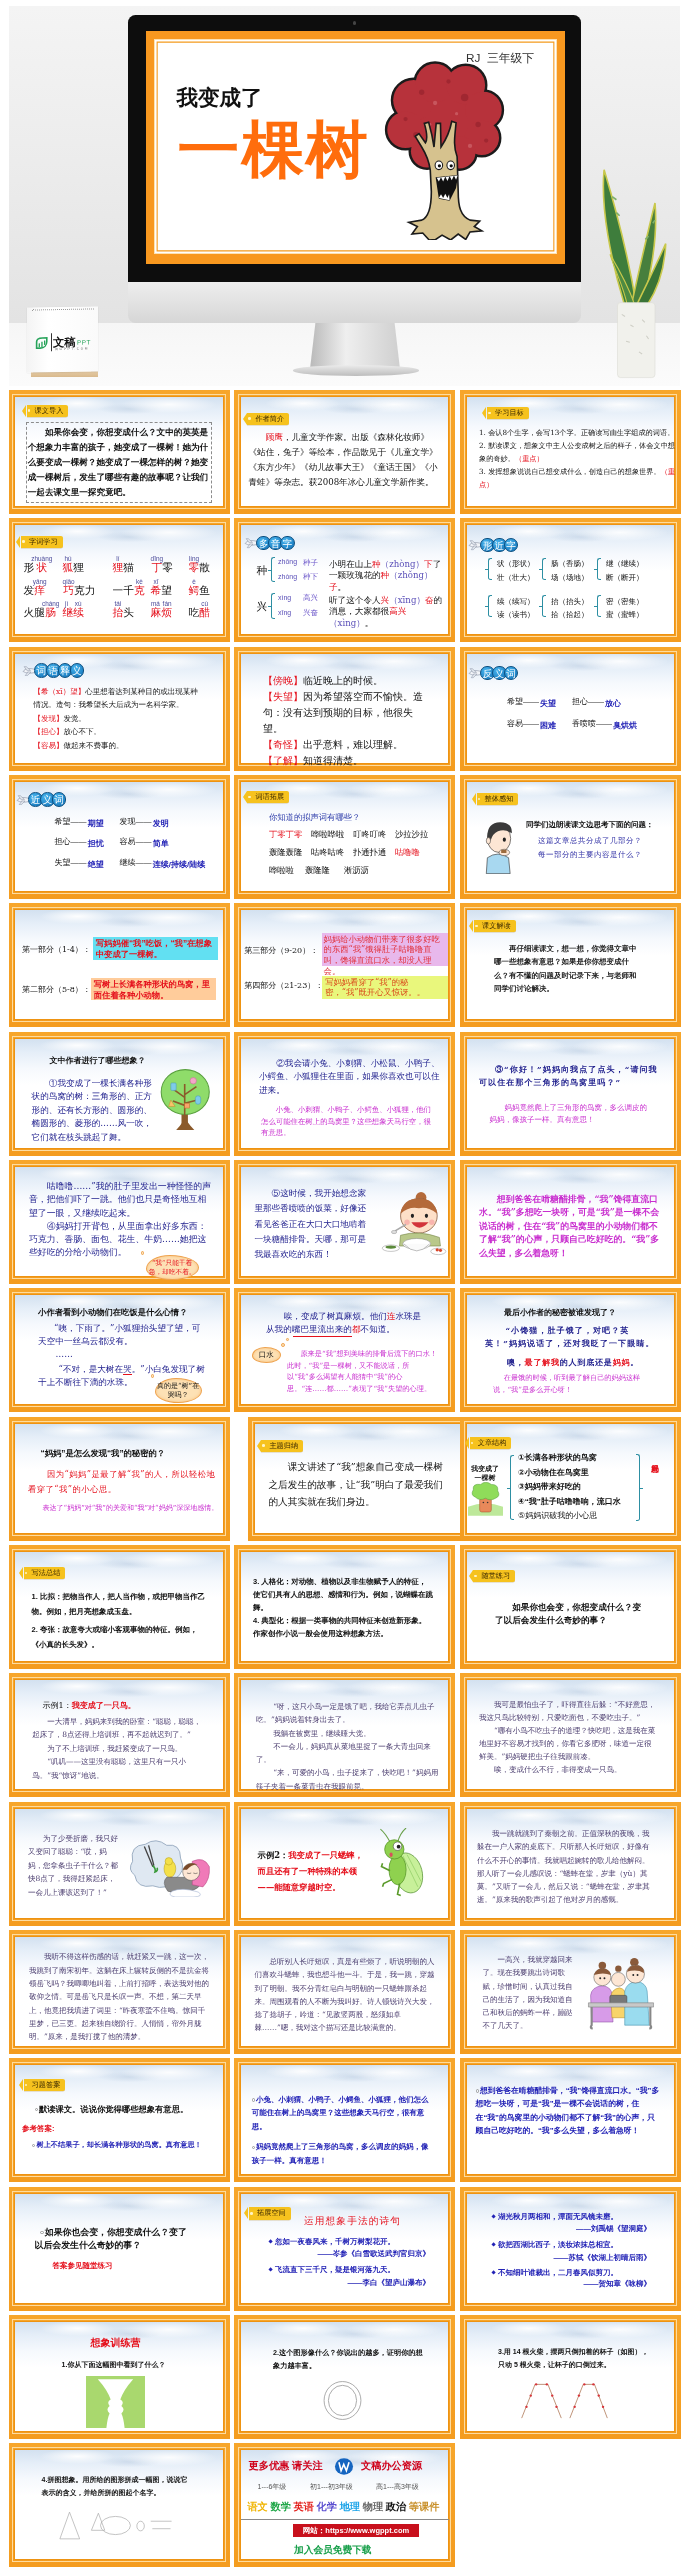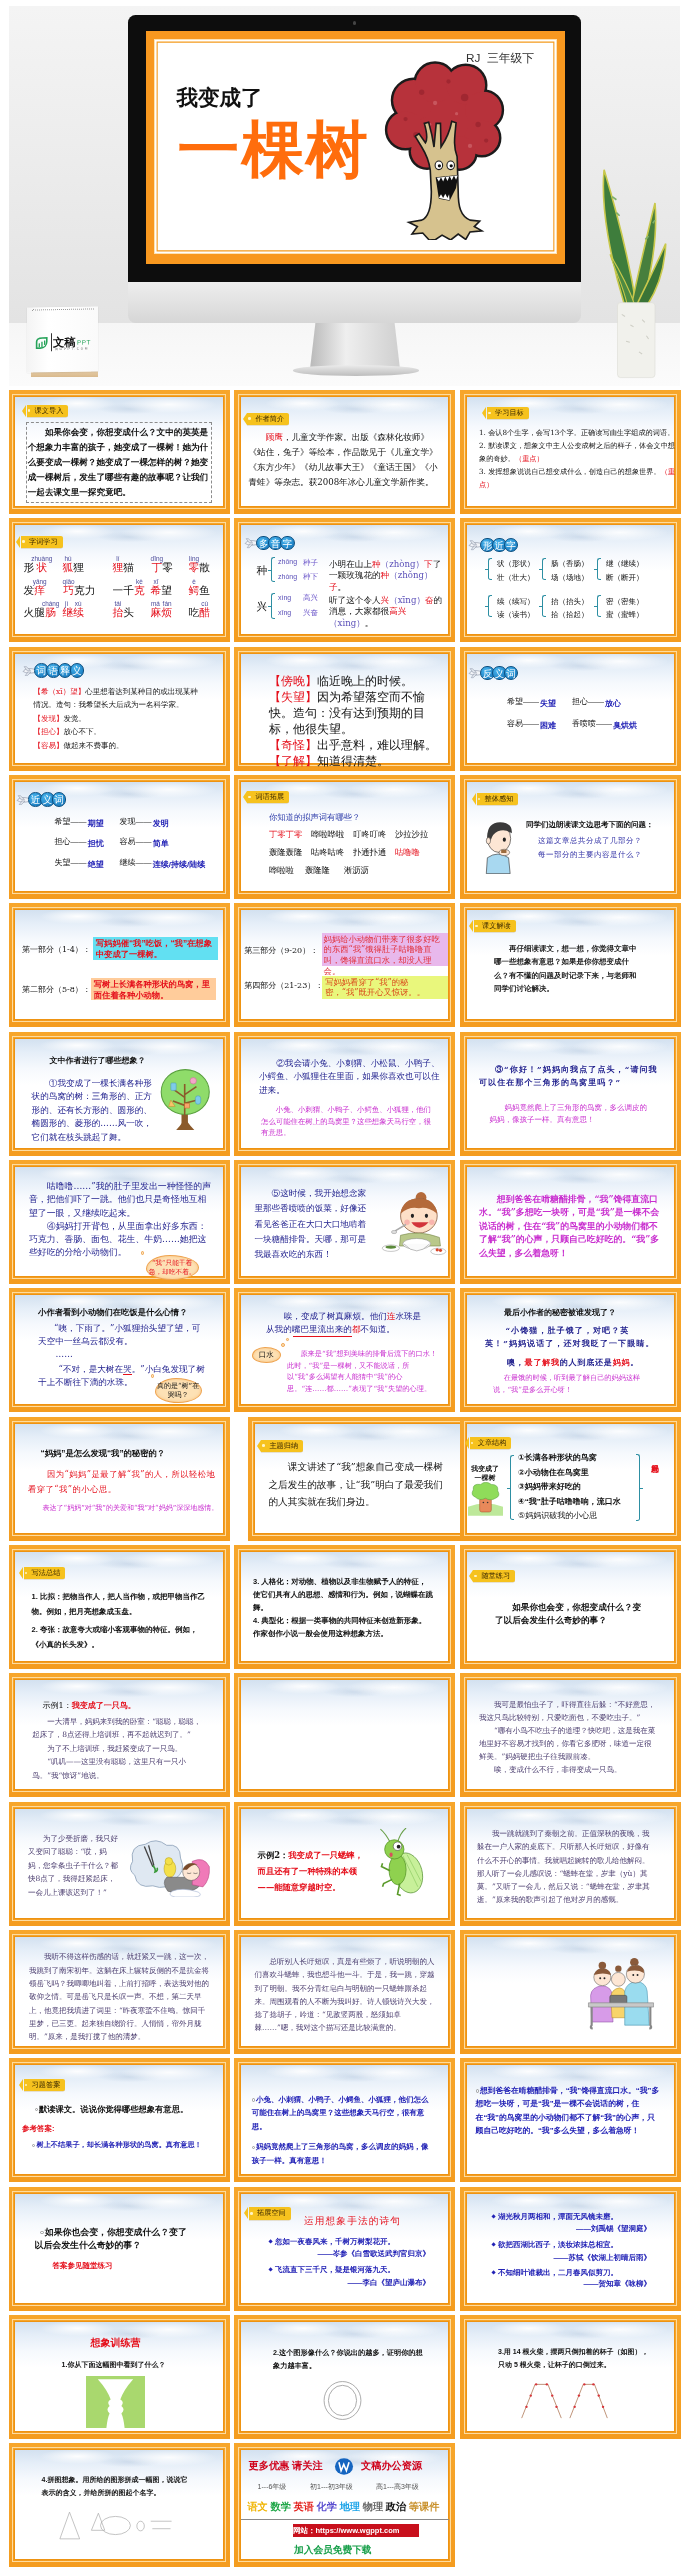--- a/index.html
+++ b/index.html
@@ -282,21 +282,21 @@
   <div class="kai blk" style="left:25px;top:38px;width:169px;font-size:7.5px;line-height:13.4px">
     <p><span class="red">【希（xī）望】</span><span>心里想着达到某种目的或出现某种情况。造句：我希望长大后成为一名科学家。</span></p>
     <p><span class="red">【发现】</span><span>发觉。</span></p>
     <p><span class="red">【担心】</span><span>放心不下。</span></p>
     <p><span class="red">【容易】</span><span>做起来不费事的。</span></p>
   </div>
 </section>
 
 <section class="s" style="left:234px;top:647px">
   <div class="paper"></div>
-  <div class="kai blk" style="left:35px;top:26px;width:169px;font-size:12px;line-height:16px">
+  <div class="kai blk" style="left:29px;top:26px;width:169px;font-size:10px;line-height:16px">
     <p><span class="red">【傍晚】</span><span>临近晚上的时候。</span></p>
     <p><span class="red">【失望】</span><span>因为希望落空而不愉快。造句：没有达到预期的目标，他很失望。</span></p>
     <p><span class="red">【奇怪】</span><span>出乎意料，难以理解。</span></p>
     <p><span class="red">【了解】</span><span>知道得清楚。</span></p>
   </div>
 </section>
 
 <section class="s" style="left:460px;top:647px">
   <div class="paper"></div>
   <div class="bub" style="left:8px;top:18px">
@@ -554,20 +554,26 @@
   <p class="nw" style="left:34px;top:27px;font-size:8px"><span class="blk kai">示例1：</span><span class="red kai b">我变成了一只鸟。</span></p>
   <div class="kai purp" style="left:23.6px;top:42px;width:173px;font-size:7.5px;line-height:13.4px">
     <p class="ind">一大清早，妈妈来到我的卧室：“聪聪，聪聪，起床了，8点还得上培训班，再不起就迟到了。”</p>
     <p class="ind">为了不上培训班，我赶紧变成了一只鸟。</p>
     <p class="ind">“叽叽——这里没有聪聪，这里只有一只小鸟。”我“惊讶”地说。</p>
   </div>
 </section>
 
 <section class="s" style="left:234px;top:1673px">
   <div class="paper"></div>
+  <div class="kai purp" style="left:22px;top:27px;width:185px;font-size:7.5px;line-height:13.3px">
+    <p style="text-indent:2.3em">“呀，这只小鸟一定是饿了吧，我给它弄点儿虫子吃。”妈妈说着转身出去了。</p>
+    <p style="text-indent:2.3em">我躺在被窝里，继续睡大觉。</p>
+    <p style="text-indent:2.3em">不一会儿，妈妈真从菜地里捉了一条大青虫回来了。</p>
+    <p style="text-indent:2.3em">“来，可爱的小鸟，虫子捉来了，快吃吧！”妈妈用筷子夹着一条菜青虫在我眼前晃。</p>
+  </div>
 </section>
 
 <section class="s" style="left:460px;top:1673px">
   <div class="paper"></div>
   <div class="kai purp" style="left:19px;top:25px;width:177px;font-size:7.5px;line-height:13px">
     <p class="ind">我可是最怕虫子了，吓得直往后躲：“不好意思，我这只鸟比较特别，只爱吃面包，不爱吃虫子。”</p>
     <p class="ind">“哪有小鸟不吃虫子的道理？快吃吧，这是我在菜地里好不容易才找到的，你看它多肥呀，味道一定很鲜美。”妈妈硬把虫子往我跟前凑。</p>
     <p class="ind">唉，变成什么不行，非得变成一只鸟。</p>
   </div>
 </section>
@@ -617,20 +623,21 @@
   <p class="kai purp ind" style="left:20.4px;top:20.4px;width:183px;font-size:7.5px;line-height:13.3px">我听不得这样伤感的话，就赶紧又一跳，这一次，我跳到了南宋初年。这躺在床上辗转反侧的不是抗金将领岳飞吗？我唧唧地叫着，上前打招呼，表达我对他的敬仰之情。可是岳飞只是长叹一声。不想，第二天早上，他竟把我填进了词里：“昨夜寒蛩不住鸣。惊回千里梦，已三更。起来独自绕阶行。人悄悄，帘外月胧明。”原来，是我打搅了他的清梦。</p>
 </section>
 
 <section class="s" style="left:234px;top:1930px">
   <div class="paper"></div>
   <p class="kai purp ind" style="left:20.4px;top:25px;width:185px;font-size:7.5px;line-height:13.3px">总听别人长吁短叹，真是有些烦了，听说明朝的人们喜欢斗蟋蟀，我也想斗他一斗。于是，我一跳，穿越到了明朝。我不分青红皂白与明朝的一只蟋蟀厮杀起来。周围观看的人不断为我叫好。诗人顿锐诗兴大发，捻了捻胡子，吟道：“见敌竖两股，怒须如卓棘……”嗯，我对这个描写还是比较满意的。</p>
 </section>
 
 <section class="s" style="left:460px;top:1930px">
   <div class="paper"></div>
+  <p class="kai purp ind" style="left:22.6px;top:23px;width:90px;font-size:7.5px;line-height:13.3px">一高兴，我就穿越回来了。现在我要跳出诗词歌赋，珍惜时间，认真过我自己的生活了，因为我知道自己和秋后的蚂蚱一样，蹦跶不了几天了。</p>
   <svg style="left:127px;top:28px" width="68" height="72" viewBox="0 0 126 135">
     <circle cx="28" cy="14" r="7" fill="#8a5a3a"></circle>
       <circle cx="58" cy="20" r="6" fill="#8a5a3a"></circle>
       <circle cx="88" cy="8" r="8" fill="#8a5a3a"></circle>
     <path d="M6 70 Q8 54 28 52 Q46 54 46 70 L48 120 L8 120 Z" fill="#d79be8" stroke="#8a4aa0"></path>
     <path d="M44 72 Q46 58 60 56 Q72 58 72 72 L72 112 L46 112 Z" fill="#f8d46a" stroke="#b88a20"></path>
     <path d="M70 62 Q74 46 92 44 Q110 46 112 62 L116 126 L70 126 Z" fill="#9adcef" stroke="#3a8aa8"></path>
     <circle cx="28" cy="36" r="16" fill="#fde6d4" stroke="#555"></circle>
       <circle cx="58" cy="40" r="13" fill="#fde6d4" stroke="#555"></circle>
       <circle cx="90" cy="30" r="17" fill="#fde6d4" stroke="#555"></circle>
@@ -766,16 +773,16 @@
     <path d="M9 8 L13 24 L18 12 L23 24 L28 8" stroke="#fff" stroke-width="3" fill="none"></path>
   </svg>
   <p class="b nw" style="left:127px;top:15.6px;font-size:10.2px;color:#d0021b">文稿办公资源</p>
   <p class="nw" style="left:23.6px;top:39px;font-size:7px;color:#555">1---6年级</p>
   <p class="nw" style="left:76px;top:39px;font-size:7px;color:#555">初1---初3年级</p>
   <p class="nw" style="left:142px;top:39px;font-size:7px;color:#555">高1---高3年级</p>
   <p class="b nw" style="left:13.4px;top:57px;font-size:10.2px">
     <span class="sub" style="color: rgb(240, 180, 0);">语文</span><span class="sub" style="color: rgb(34, 168, 74);">数学</span><span class="sub" style="color: rgb(227, 32, 27);">英语</span><span class="sub" style="color: rgb(91, 79, 208);">化学</span><span class="sub" style="color: rgb(26, 163, 232);">地理</span><span class="sub" style="color: rgb(102, 102, 102);">物理</span><span class="sub" style="color: rgb(17, 17, 17);">政治</span><span style="color: rgb(200, 144, 42);">等课件</span>
   </p>
   <div style="left:7px;top:76px;width:208px;height:0.5px;background:#8a8a8a"></div>
-  <p class="b nw" style="left:59px;top:81px;width:126px;height:13.4px;line-height:13.4px;background:#c8101c;color:#fff;font-size:7.5px;">网站：https://www.wgppt.com</p>
+  <p class="b nw" style="left:59px;top:81px;width:126px;height:13.4px;line-height:13.4px;background:#c8101c;color:#fff;font-size:7.5px;text-align:center">网站：https://www.wgppt.com</p>
   <p class="b nw" style="left:60px;top:101px;font-size:9.7px;color:#19a04b">加入会员免费下载</p>
 </section>
 
 
 </body></html>

